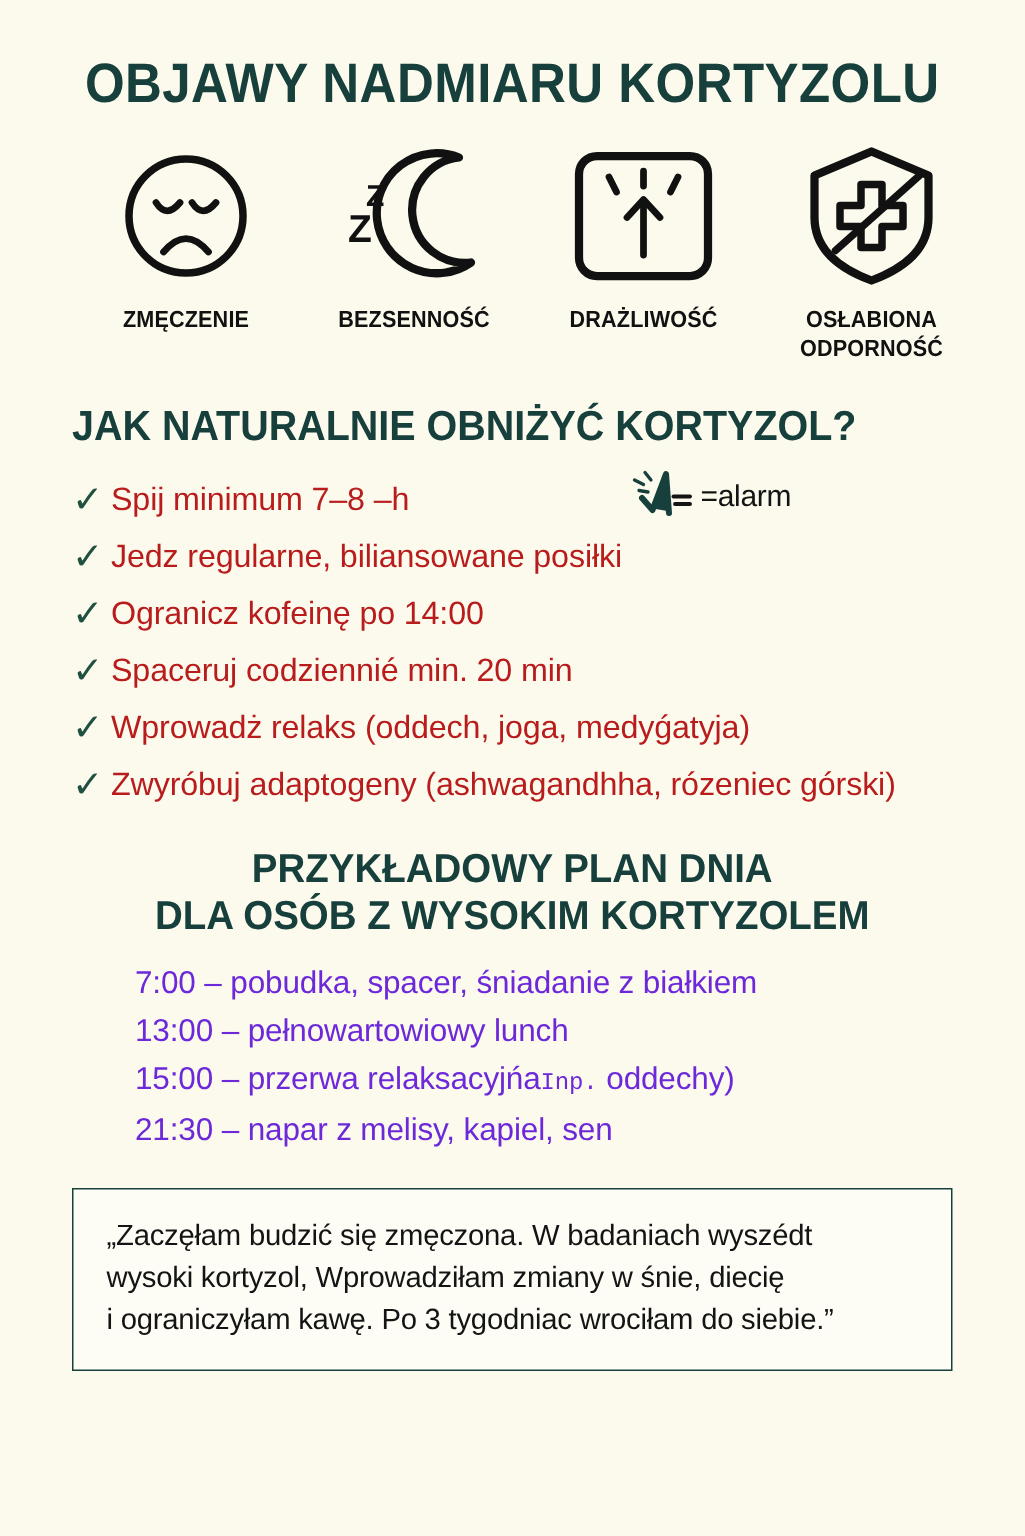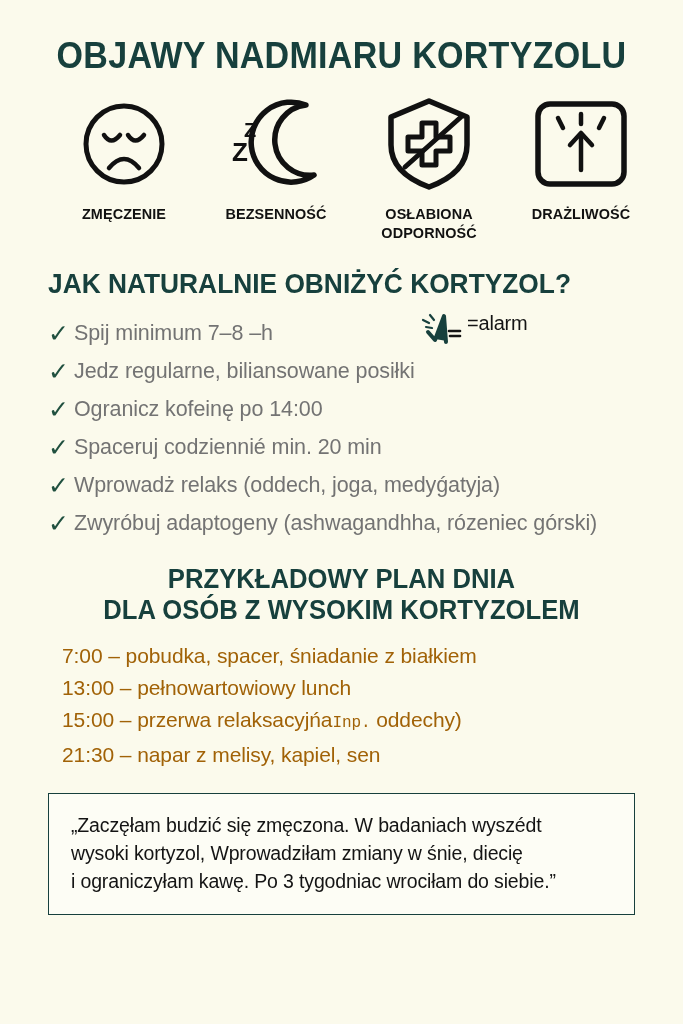--- a/index.html
+++ b/index.html
@@ -70,45 +70,47 @@
   }
   .check-mark {
     flex: 0 0 auto;
     width: 26px;
     color: #20503f;
     font-size: 25px;
     line-height: 30px;
     font-weight: 500;
   }
   .check-text {
-    color: #737373;
+    color: #b91c1c;
     font-size: 21.5px;
     line-height: 30px;
     letter-spacing: -0.1px;
   }
 
   .alarm-note {
     position: absolute;
     left: 372px;
     top: -6px;
     display: flex;
+    align-items: center;
     white-space: nowrap;
   }
   .alarm-glyph { color: #17403d; }
   .alarm-text { color: #141414; font-size: 20px; letter-spacing: -0.2px; margin-left: 1px; }
 
   
   .plan-head { margin-top: 26px; }
   .schedule { margin-top: 14px; padding-left: 62px; }
   .schedule-row {
-    color: #a16207;
+    color: #6d28d9;
     font-size: 21px;
     line-height: 32px;
     letter-spacing: -0.1px;
     white-space: nowrap;
+    margin-left: 28px;
   }
   .sched-small { font-size: 16px; font-family: Liberation Mono, monospace; }
 
   
   .quote-box {
     margin: 22px 48px 0 48px;
     border: 1.6px solid #17403d;
     background: #fdfdf5;
     padding: 17px 20px 19px 22px;
   }
@@ -142,45 +144,45 @@
 
     <div class="icon-cell">
       <div class="icon-art">
         <svg width="100" height="94" viewBox="0 0 100 94">
           <path d="M80 8 a40 40 0 1 0 8 70 a34 34 0 1 1 -8 -70 z" fill="none" stroke="#111" stroke-width="5.5" stroke-linejoin="round"></path>
           <text x="18" y="40" font-family="Liberation Sans, sans-serif" font-size="20" font-weight="bold" fill="#111">Z</text>
           <text x="6" y="64" font-family="Liberation Sans, sans-serif" font-size="26" font-weight="bold" fill="#111">Z</text>
         </svg>
       </div>
       <div class="icon-label">BEZSENNOŚĆ</div>
-    </div>
-
-    <div class="icon-cell">
-      <div class="icon-art">
-        <svg width="96" height="98" viewBox="0 0 96 98">
-          <path d="M48 6 L86 22 L86 50 Q86 78 48 92 Q10 78 10 50 L10 22 Z" fill="none" stroke="#111" stroke-width="5.5" stroke-linejoin="round"></path>
-          <path d="M41 28 L55 28 L55 42 L69 42 L69 56 L55 56 L55 70 L41 70 L41 56 L27 56 L27 42 L41 42 Z" fill="none" stroke="#111" stroke-width="5" stroke-linejoin="round"></path>
-          <line x1="24" y1="72" x2="80" y2="22" stroke="#111" stroke-width="5" stroke-linecap="round"></line>
-        </svg>
-      </div>
-      <div class="icon-label"><span>OSŁABIONA</span><br><span>ODPORNOŚĆ</span></div>
     </div>
 
     <div class="icon-cell">
       <div class="icon-art">
         <svg width="96" height="88" viewBox="0 0 96 88">
           <rect x="5" y="4" width="86" height="80" rx="12" ry="12" fill="none" stroke="#111" stroke-width="5.5"></rect>
           <line x1="48" y1="70" x2="48" y2="34" stroke="#111" stroke-width="4.5" stroke-linecap="round"></line>
           <path d="M37 45 L48 33 L59 45" fill="none" stroke="#111" stroke-width="4.5" stroke-linecap="round" stroke-linejoin="round"></path>
           <line x1="48" y1="24" x2="48" y2="14" stroke="#111" stroke-width="4.5" stroke-linecap="round"></line>
           <line x1="30" y1="28" x2="25" y2="18" stroke="#111" stroke-width="4.5" stroke-linecap="round"></line>
           <line x1="66" y1="28" x2="71" y2="18" stroke="#111" stroke-width="4.5" stroke-linecap="round"></line>
         </svg>
       </div>
       <div class="icon-label">DRAŻLIWOŚĆ</div>
+    </div>
+
+    <div class="icon-cell">
+      <div class="icon-art">
+        <svg width="96" height="98" viewBox="0 0 96 98">
+          <path d="M48 6 L86 22 L86 50 Q86 78 48 92 Q10 78 10 50 L10 22 Z" fill="none" stroke="#111" stroke-width="5.5" stroke-linejoin="round"></path>
+          <path d="M41 28 L55 28 L55 42 L69 42 L69 56 L55 56 L55 70 L41 70 L41 56 L27 56 L27 42 L41 42 Z" fill="none" stroke="#111" stroke-width="5" stroke-linejoin="round"></path>
+          <line x1="24" y1="72" x2="80" y2="22" stroke="#111" stroke-width="5" stroke-linecap="round"></line>
+        </svg>
+      </div>
+      <div class="icon-label"><span>OSŁABIONA</span><br><span>ODPORNOŚĆ</span></div>
     </div>
 
   </div>
 
   <div style="margin-top:26px;">
     <div class="h-section">JAK NATURALNIE OBNIŻYĆ KORTYZOL?</div>
   </div>
 
   <div class="checklist">
 

